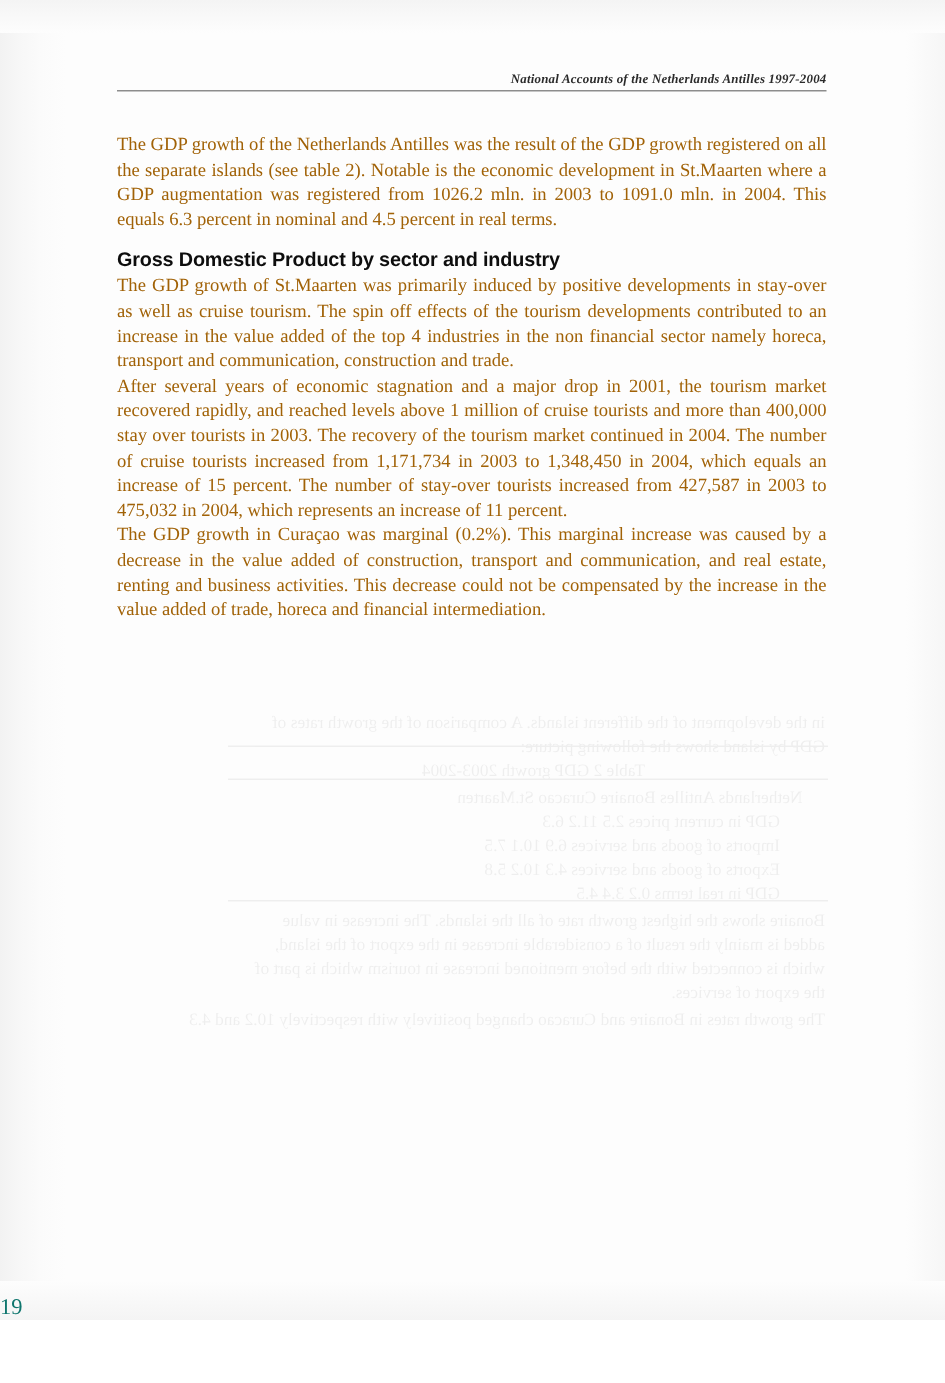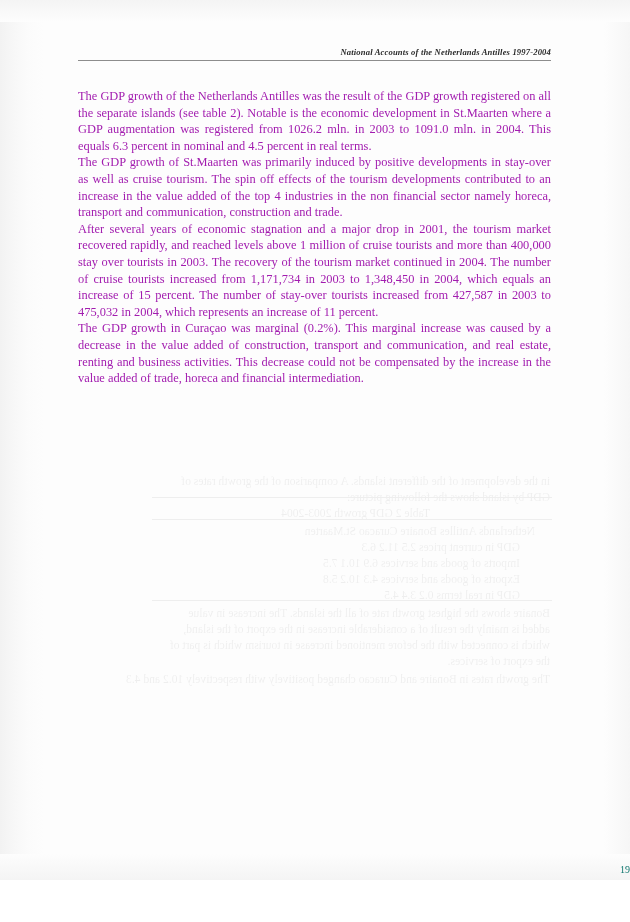--- a/index.html
+++ b/index.html
@@ -91,21 +91,21 @@
     position: absolute;
     left: 78px;
     top: 88px;
     width: 473px;
   }
 
   p.para {
     margin: 0;
     font-size: 12.4px;
     line-height: 16.6px;
-    color: #a21caf;
+    color: #a16207;
     text-align: justify;
     text-justify: inter-word;
     -webkit-hyphens: none;
     hyphens: none;
   }
   p.para.spaced-before {
     margin-top: 0;
   }
 
   h2.section-heading {
@@ -141,22 +141,22 @@
     position: absolute;
     border-top: 1px solid #000;
   }
 
   
   .folio {
     position: absolute;
     left: 0;
     top: 864px;
     width: 630px;
-    text-align: right;
-    font-size: 10px;
+    text-align: left;
+    font-size: 15px;
     color: #0f766e;
   }
 </style>
 </head>
 <body>
 
 <div class="page">
 
   <div class="scan-gutter"></div>
   <div class="scan-edge-right"></div>
@@ -184,20 +184,21 @@
 
   <div class="header">
     <div class="header-text">National Accounts of the Netherlands Antilles 1997-2004</div>
     <div class="header-rule"></div>
   </div>
 
   <div class="content">
 
     <p class="para">The GDP growth of the Netherlands Antilles was the result of the GDP growth registered on all the separate islands (see table 2). Notable is the economic development in St.Maarten where a GDP augmentation was registered from 1026.2 mln. in 2003 to 1091.0 mln. in 2004. This equals 6.3 percent in nominal and 4.5 percent in real terms.</p>
 
+    <h2 class="section-heading">Gross Domestic Product by sector and industry</h2>
 
     <p class="para">The GDP growth of St.Maarten was primarily induced by positive developments in stay-over as well as cruise tourism. The spin off effects of the tourism developments contributed to an increase in the value added of the top 4 industries in the non financial sector namely horeca, transport and communication, construction and trade.</p>
 
     <p class="para">After several years of economic stagnation and a major drop in 2001, the tourism market recovered rapidly, and reached levels above 1 million of cruise tourists and more than 400,000 stay over tourists in 2003. The recovery of the tourism market continued in 2004. The number of cruise tourists increased from 1,171,734 in 2003 to 1,348,450 in 2004, which equals an increase of 15 percent.  The number of stay-over tourists increased from 427,587 in 2003 to 475,032 in 2004, which represents an increase of 11 percent.</p>
 
 
     <p class="para spaced-before">The GDP growth in Curaçao was marginal (0.2%). This marginal increase was caused by a decrease in the value added of construction, transport and communication, and real estate, renting and business activities. This decrease could not be compensated by the increase in the value added of trade, horeca and financial intermediation.</p>
 
   </div>
 

